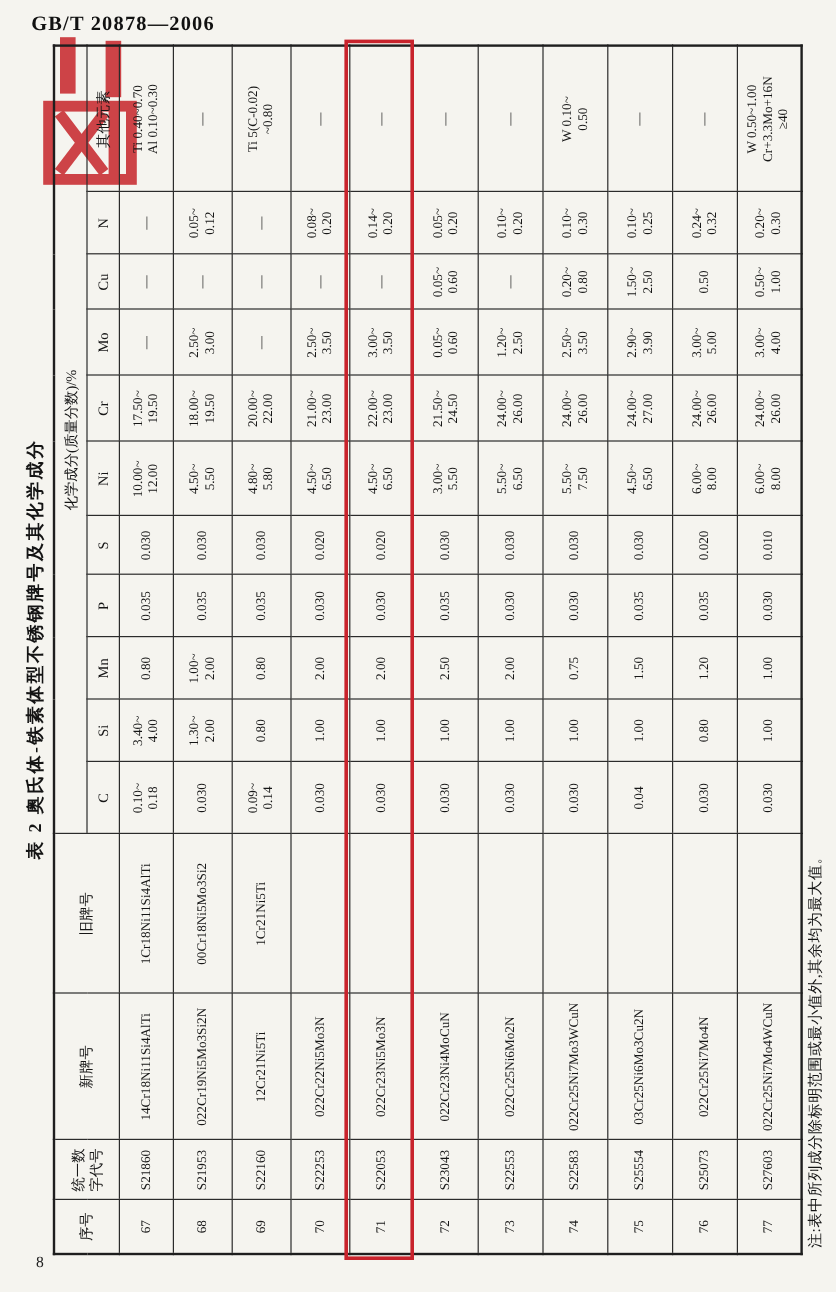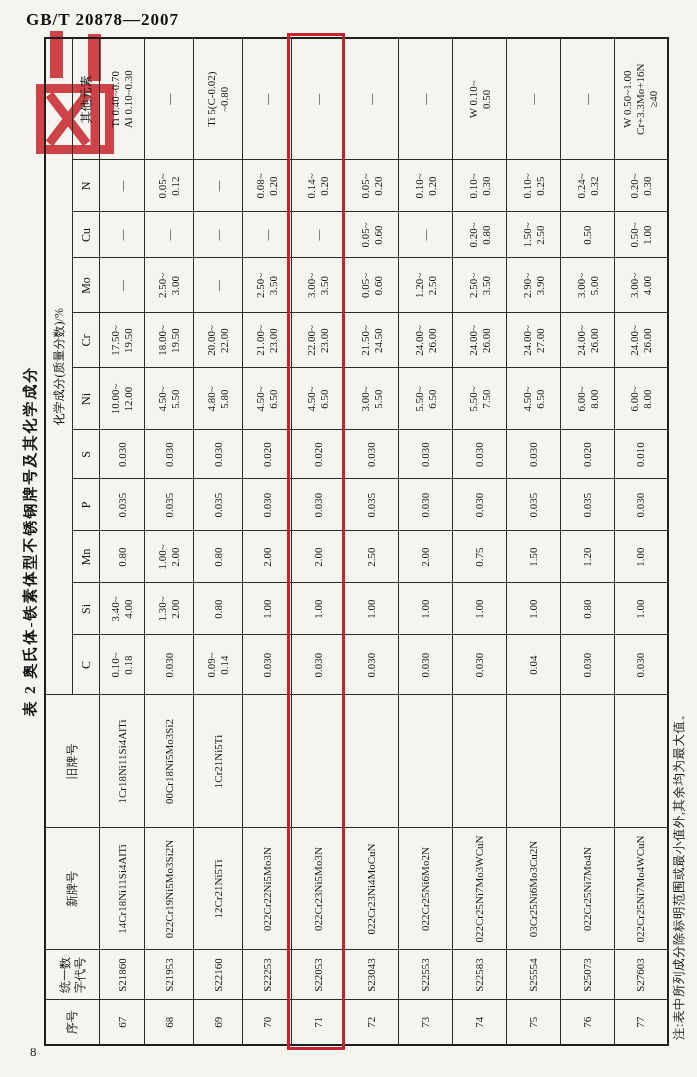--- a/index.html
+++ b/index.html
@@ -58,21 +58,21 @@
   }
   .red-box{
     position:absolute;left:-4px;top:269px;width:1017px;height:58px;
     border:3px solid #c8232c;box-sizing:border-box;
     pointer-events:none;
   }
 </style>
 </head>
 <body>
 
-<div class="doc-number">GB/T 20878—2007</div>
+<div class="doc-number">GB/T 20878—2006</div>
 
 <div class="stamp">
   <div class="bar bar1"></div>
   <div class="bar bar2"></div>
   <div class="seal-box"></div>
   <svg width="78" height="70" viewBox="0 0 78 70">
     <g stroke="#d23237" stroke-width="9" stroke-linecap="square" fill="none">
       <line x1="16" y1="14" x2="48" y2="56"></line>
       <line x1="48" y1="14" x2="16" y2="56"></line>
       <line x1="59" y1="10" x2="59" y2="60"></line>

